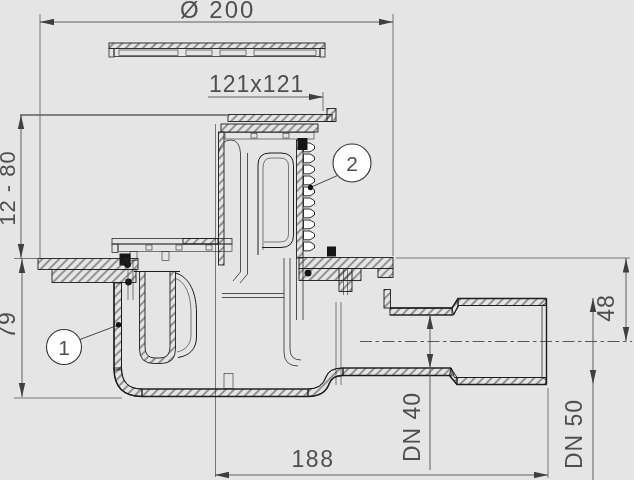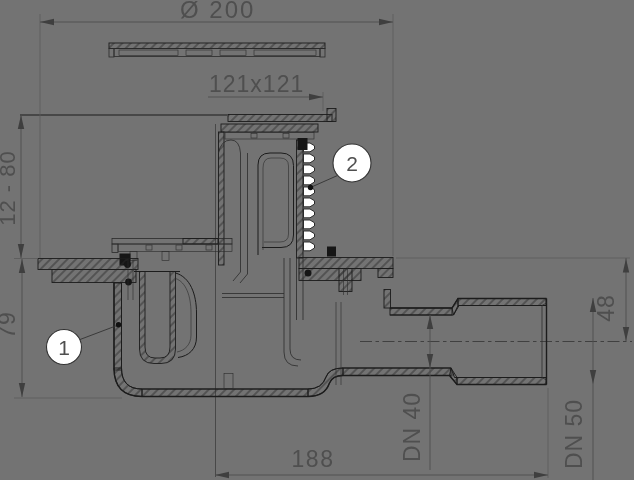--- a/index.html
+++ b/index.html
@@ -1,16 +1,16 @@
 <!DOCTYPE html>
 <html><head>
 <meta charset="utf-8">
 <style>
   html,body{margin:0;padding:0;background:#ffffff;}
-  .page{width:634px;height:480px;background:#737373;position:relative;overflow:hidden;}
+  .page{width:634px;height:480px;background:#e5e5e5;position:relative;overflow:hidden;}
   svg{display:block;}
   text{font-family:"Liberation Sans", sans-serif;fill:#4f4f4f;}
   .dimline{stroke:#4f4f4f;stroke-width:0.9;fill:none;}
   .extline{stroke:#5a5a5a;stroke-width:0.8;fill:none;}
   .arrow{fill:#3f3f3f;stroke:none;}
   .main{stroke:#1c1c1c;stroke-width:1.4;fill:none;}
   .med{stroke:#1c1c1c;stroke-width:1;fill:none;}
   .thin{stroke:#2b2b2b;stroke-width:0.8;fill:none;}
   .vthin{stroke:#2b2b2b;stroke-width:0.6;fill:none;}
   .hatched{fill:url(#hatch);stroke:#1c1c1c;stroke-width:0.9;}

